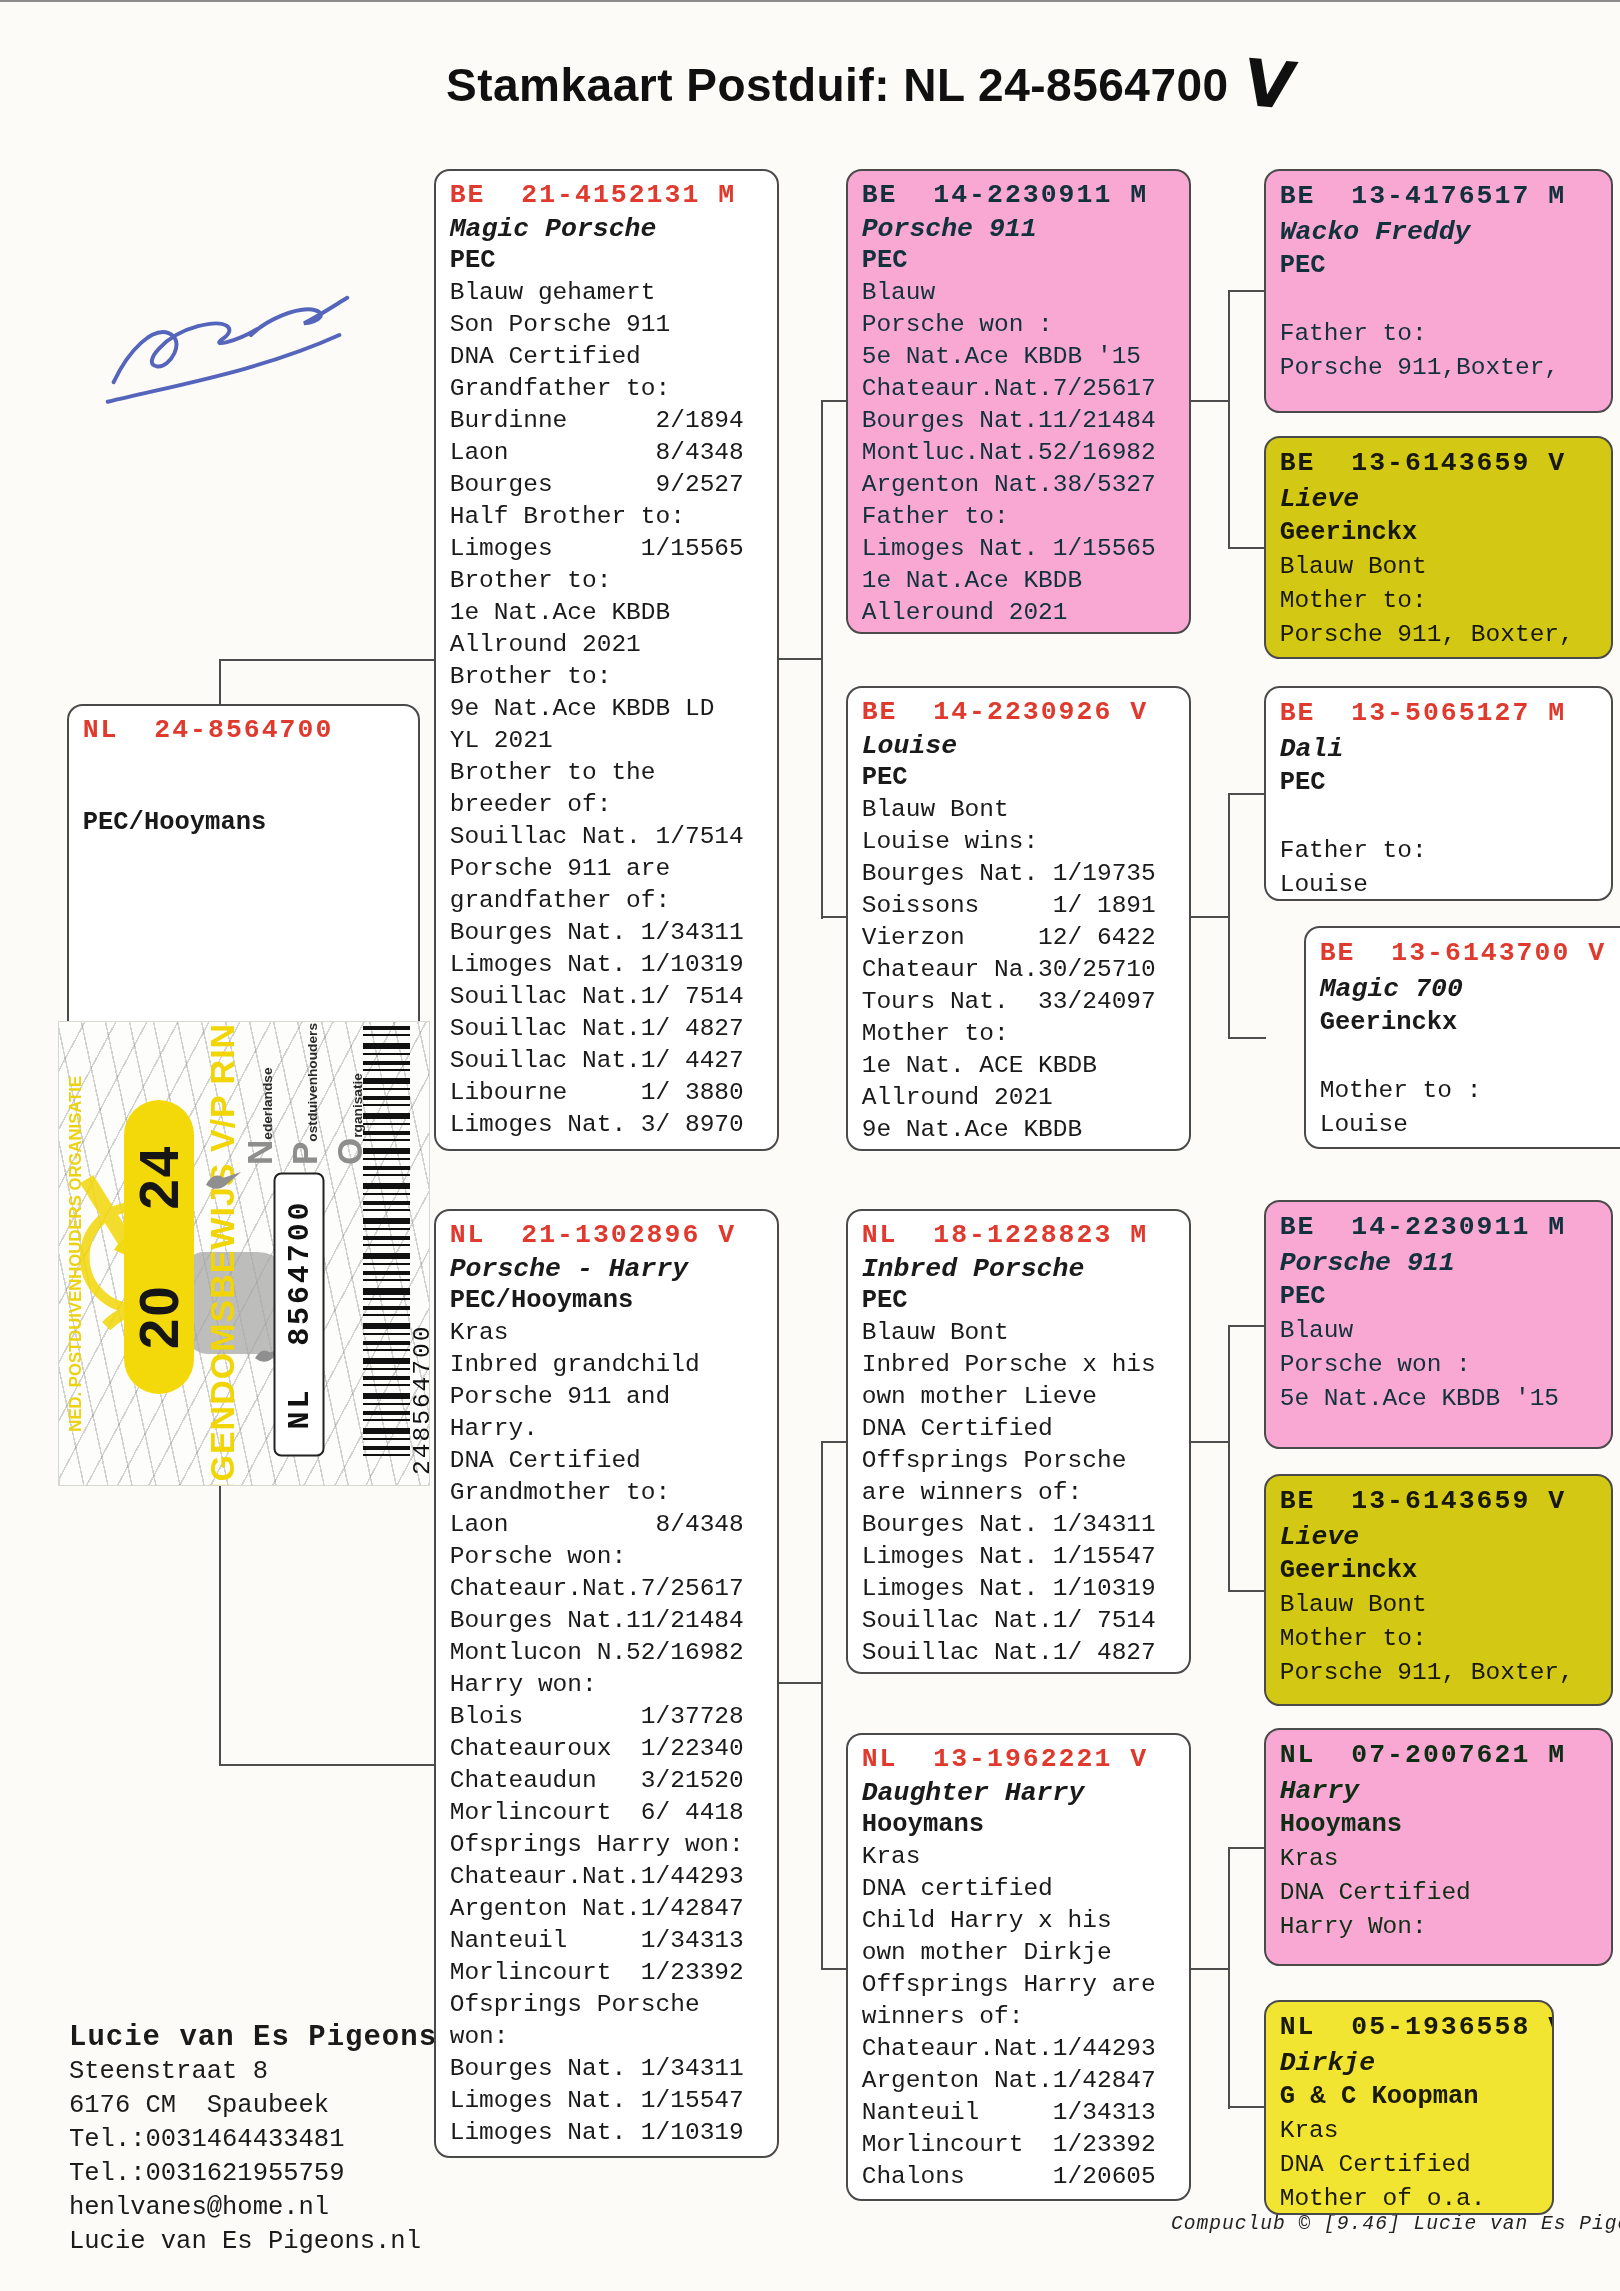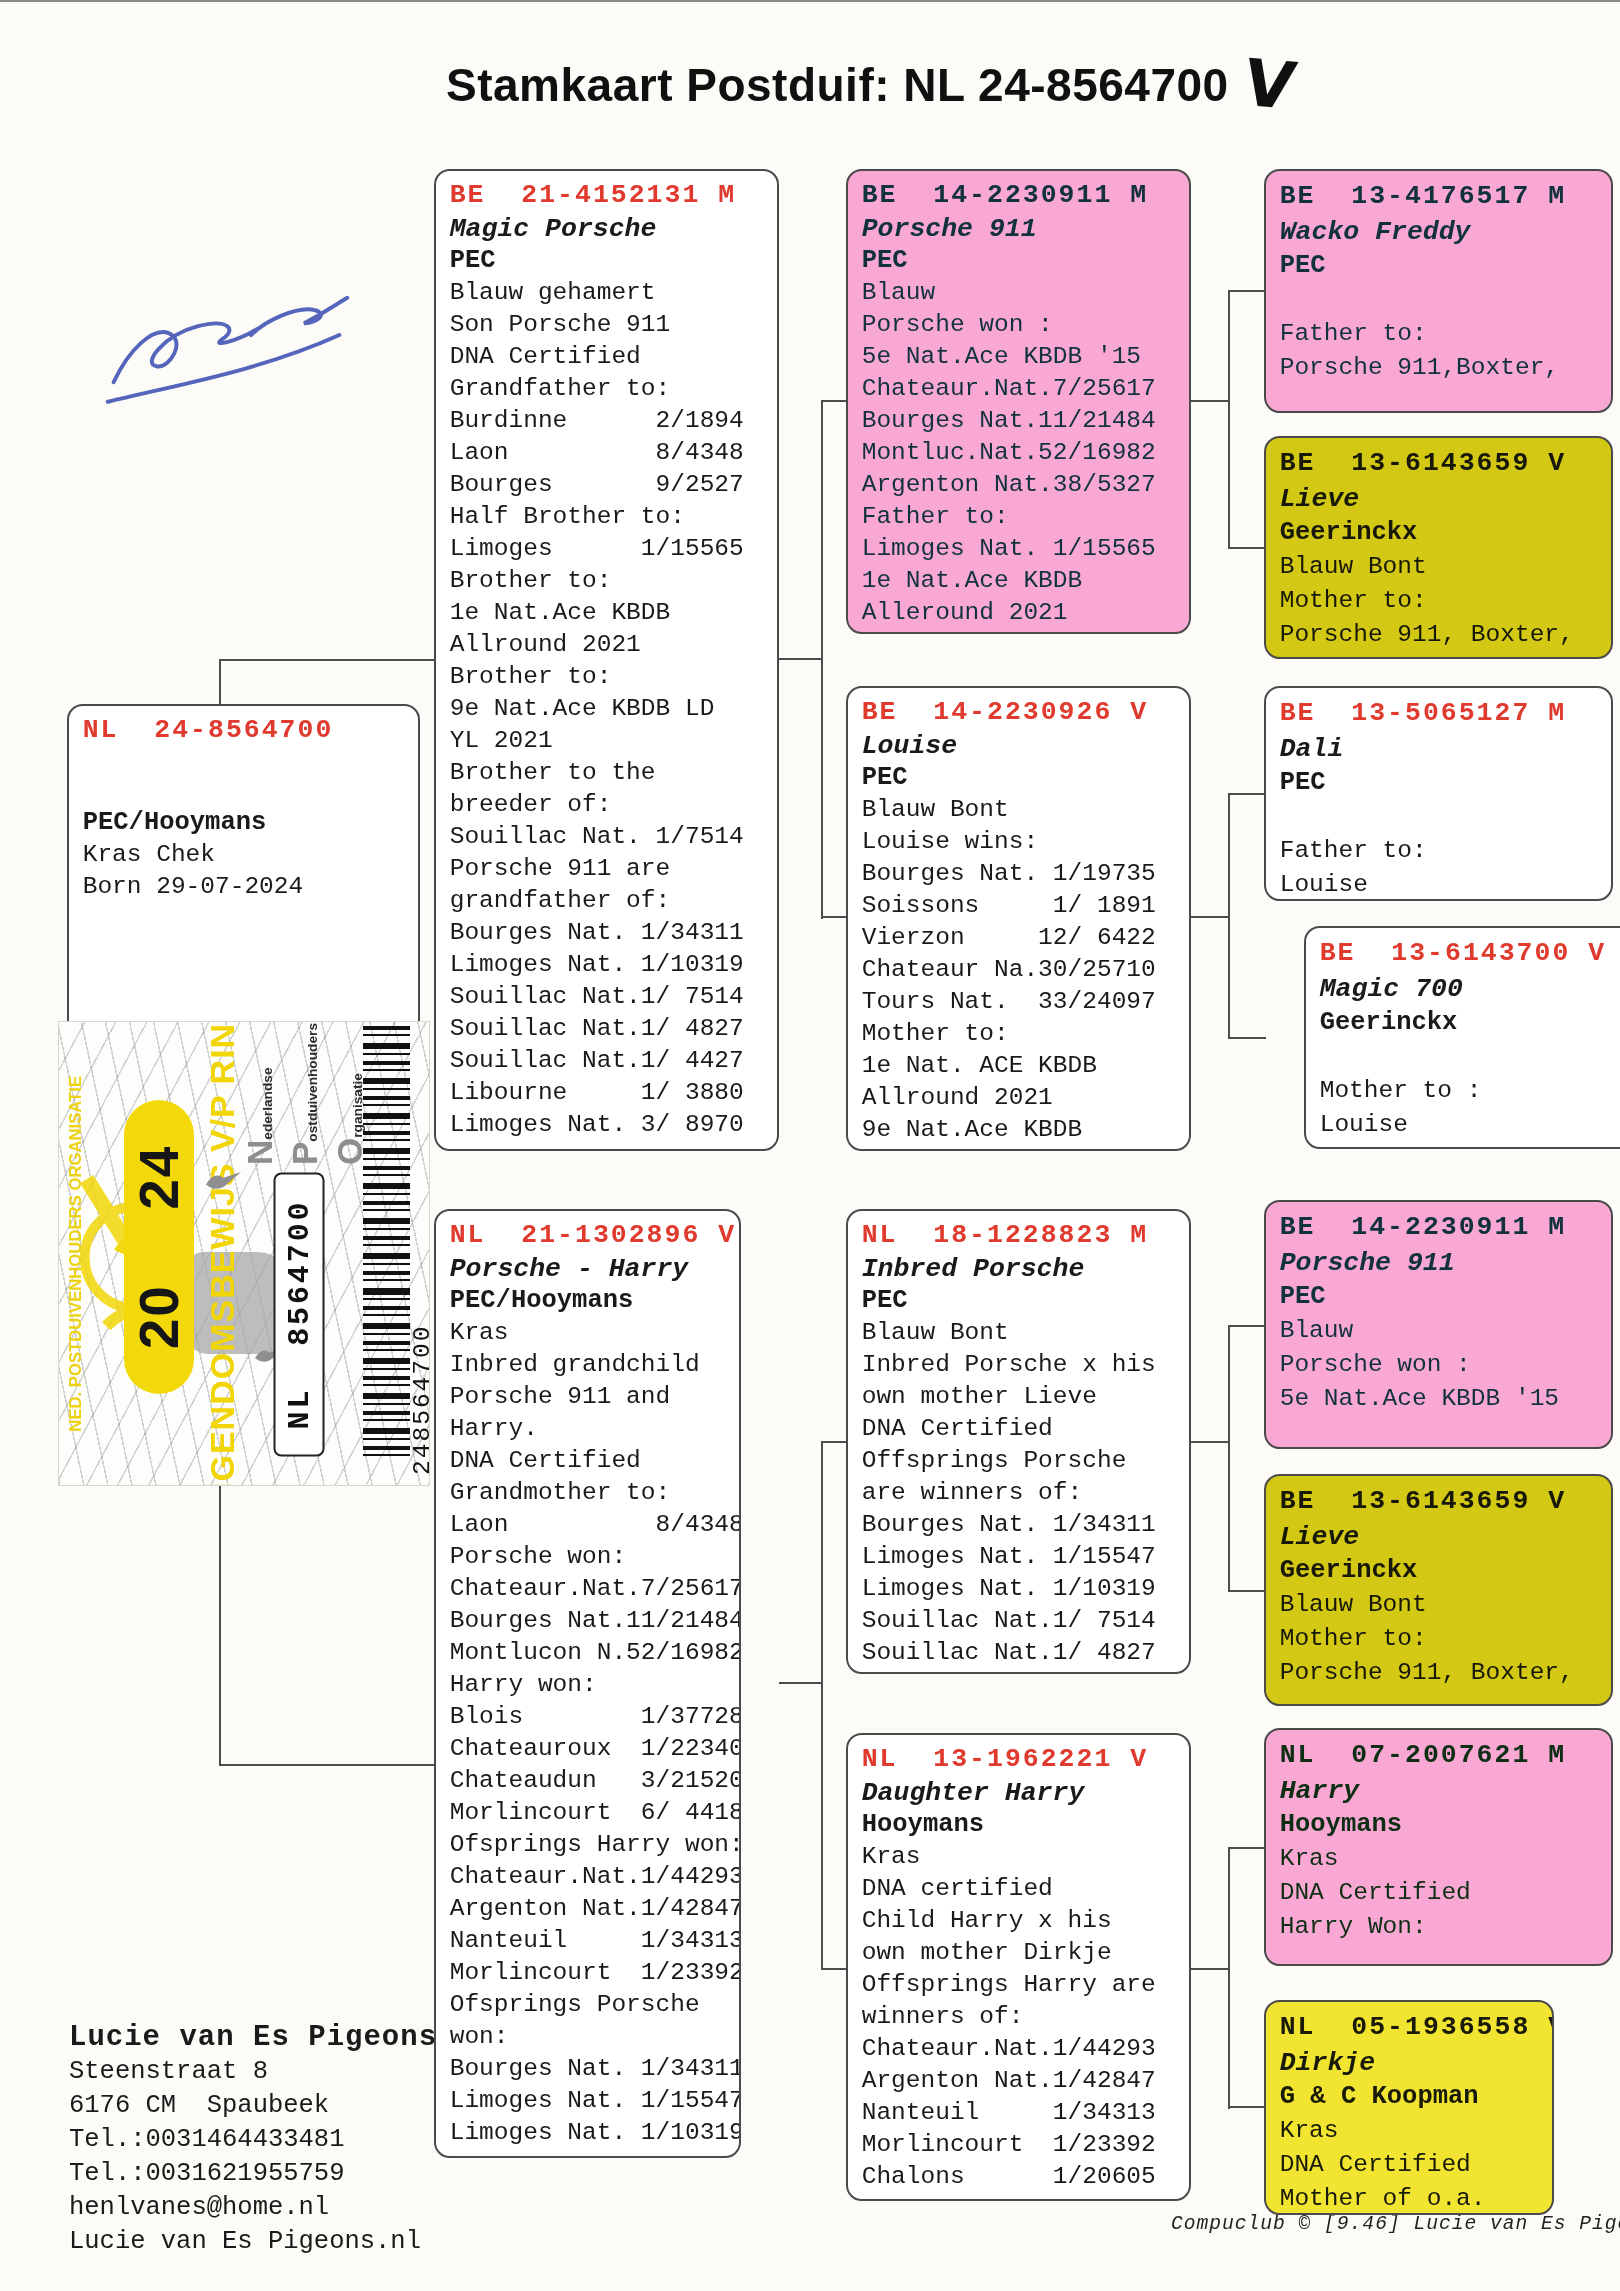--- a/index.html
+++ b/index.html
@@ -112,22 +112,20 @@
       <div class="cline" style="left: 1189px; top: 1968px; width: 41px; height: 2px;"></div>
       <div class="cline" style="left: 1228px; top: 1847px; width: 2px; height: 262px;"></div>
       <div class="cline" style="left: 1228px; top: 1847px; width: 38px; height: 2px;"></div>
       <div class="cline" style="left: 1228px; top: 2106px; width: 38px; height: 2px;"></div>
     </div>
 
   <div class="pbox subject" style="left:67px;top:704px;width:353px;height:421px;">
     <div class="ring">NL  24-8564700</div>
 
     <div class="pbreeder">PEC/Hooymans</div>
-    <div class="plines">Kras Chek
-Born 29-07-2024</div>
   </div>
 
   <div class="pbox" style="left:434px;top:169px;width:345px;height:982px;">
     <div class="ring">BE  21-4152131 M</div>
     <div class="pname">Magic Porsche</div>
     <div class="pbreeder">PEC</div>
     <div class="plines">Blauw gehamert
 Son Porsche 911
 DNA Certified
 Grandfather to:
@@ -149,21 +147,21 @@
 grandfather of:
 Bourges Nat. 1/34311
 Limoges Nat. 1/10319
 Souillac Nat.1/ 7514
 Souillac Nat.1/ 4827
 Souillac Nat.1/ 4427
 Libourne     1/ 3880
 Limoges Nat. 3/ 8970</div>
   </div>
 
-  <div class="pbox" style="left:434px;top:1209px;width:307px;height:949px;">
+  <div class="pbox" style="left:434px;top:1209px;width:345px;height:949px;">
     <div class="ring">NL  21-1302896 V</div>
     <div class="pname">Porsche - Harry</div>
     <div class="pbreeder">PEC/Hooymans</div>
     <div class="plines">Kras
 Inbred grandchild
 Porsche 911 and
 Harry.
 DNA Certified
 Grandmother to:
 Laon          8/4348

